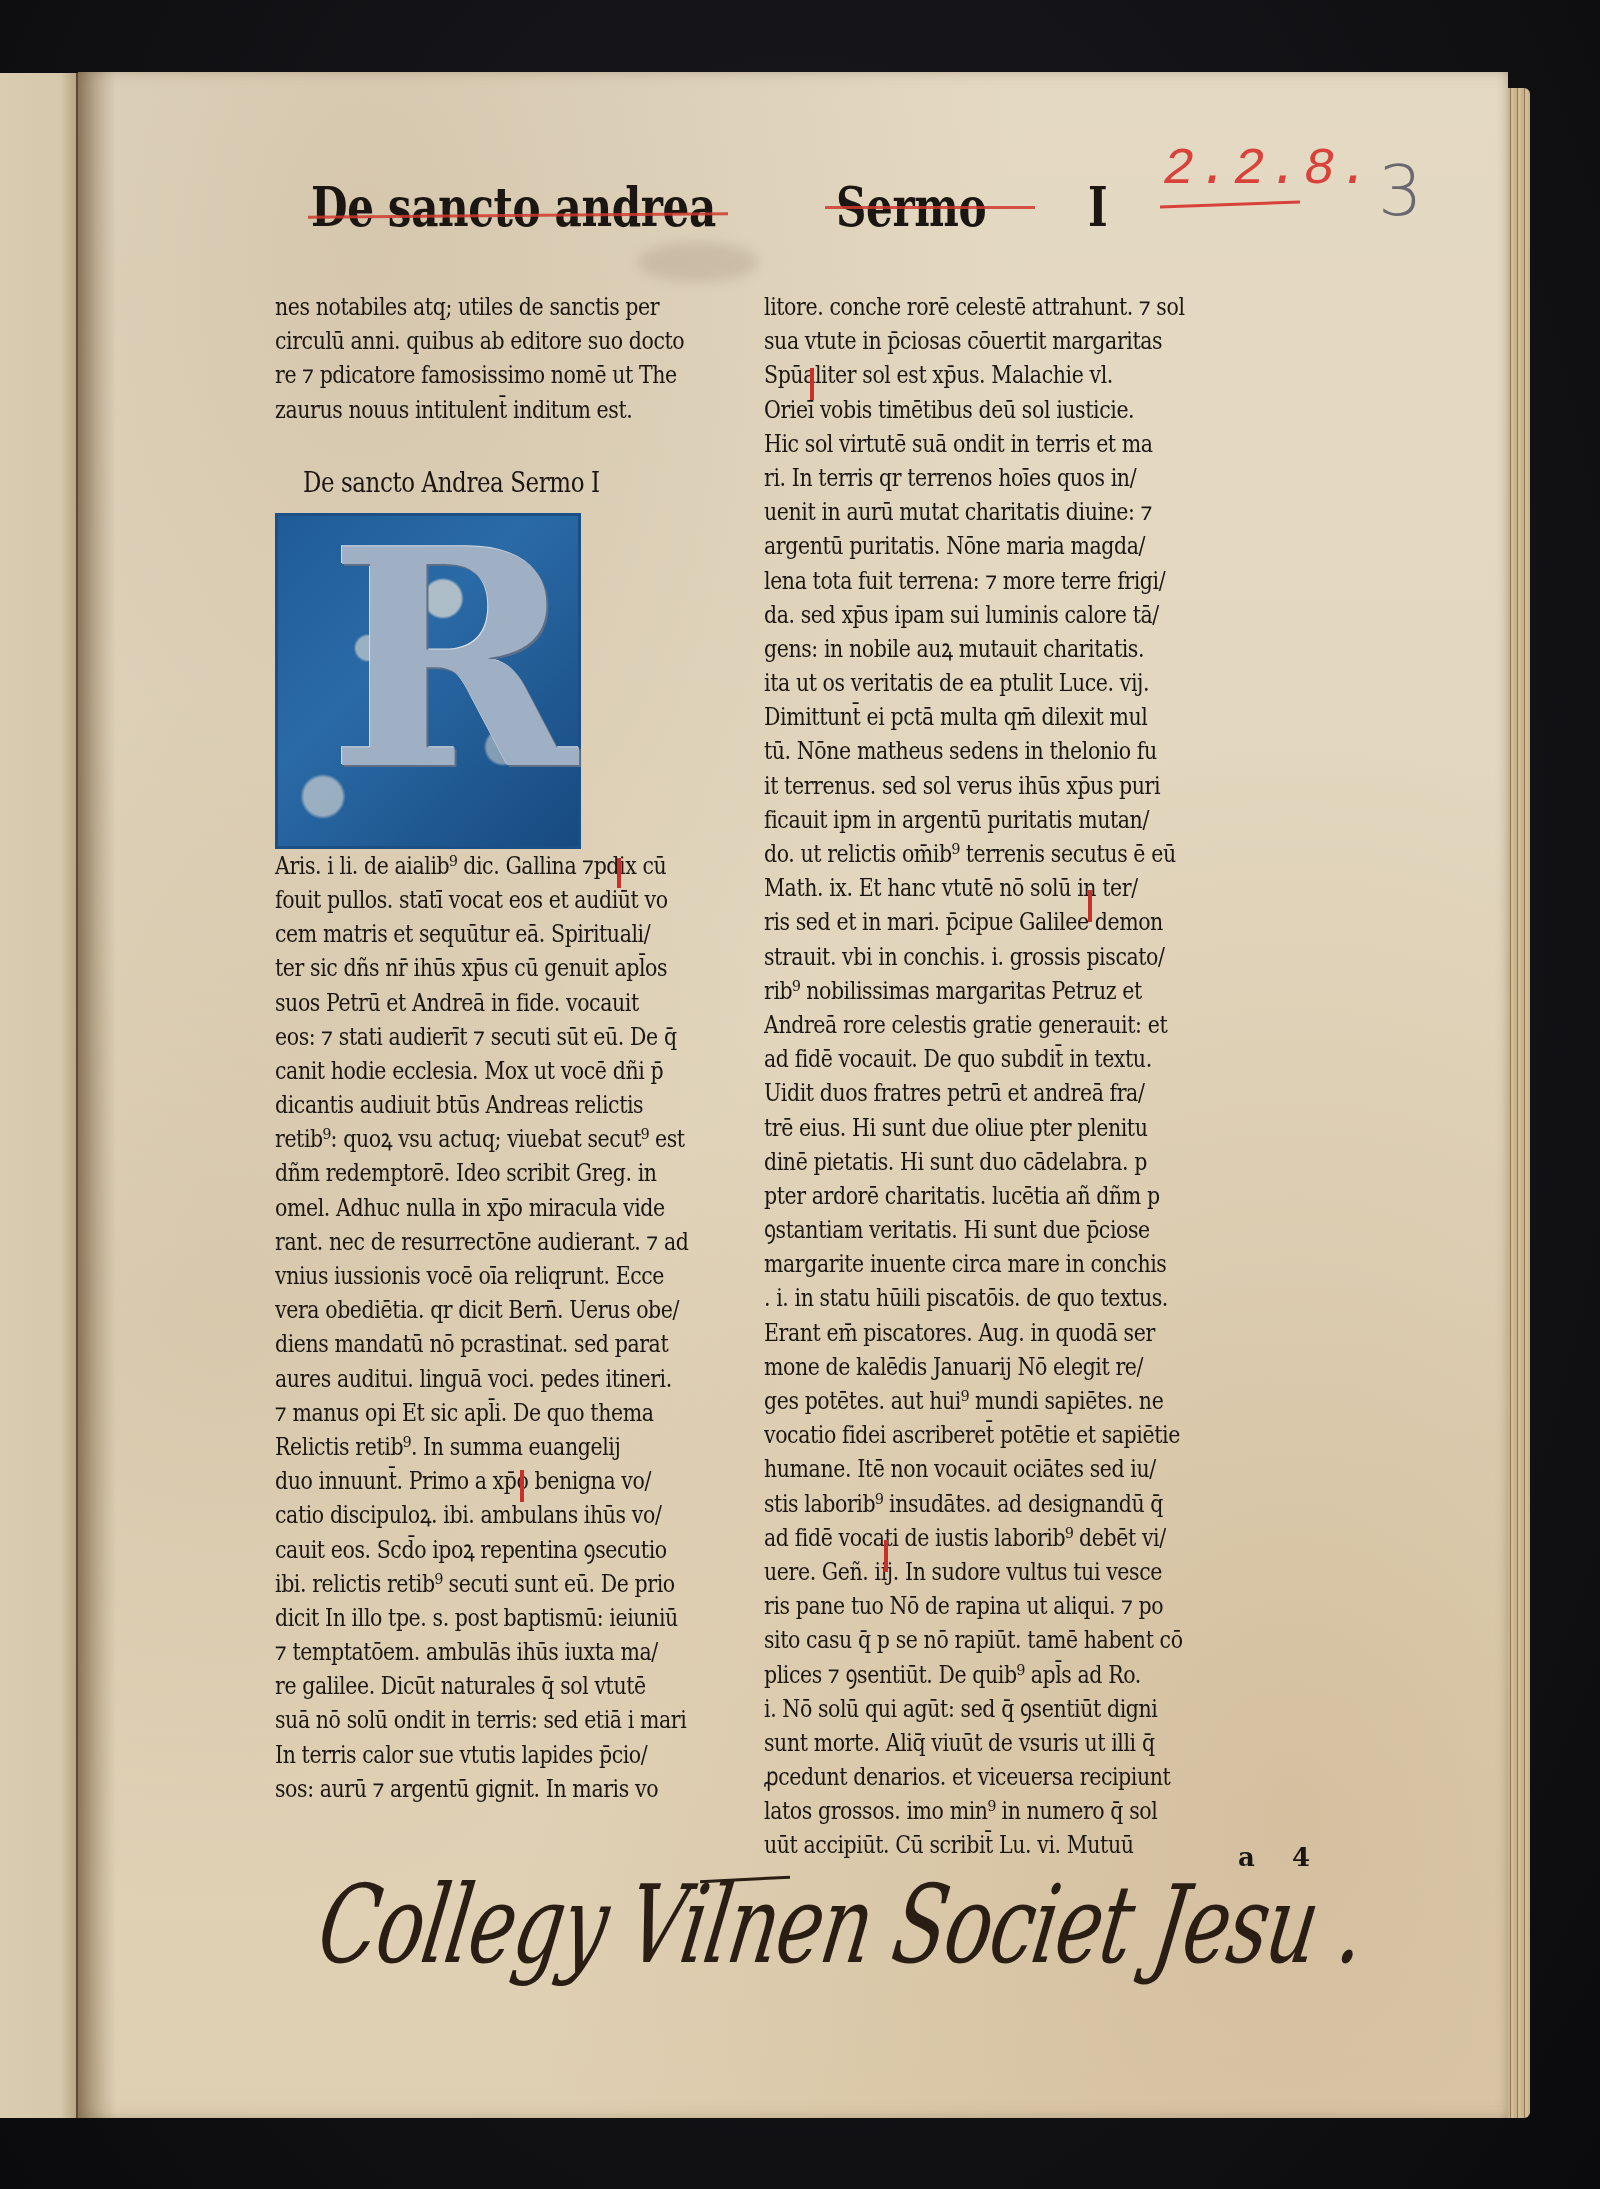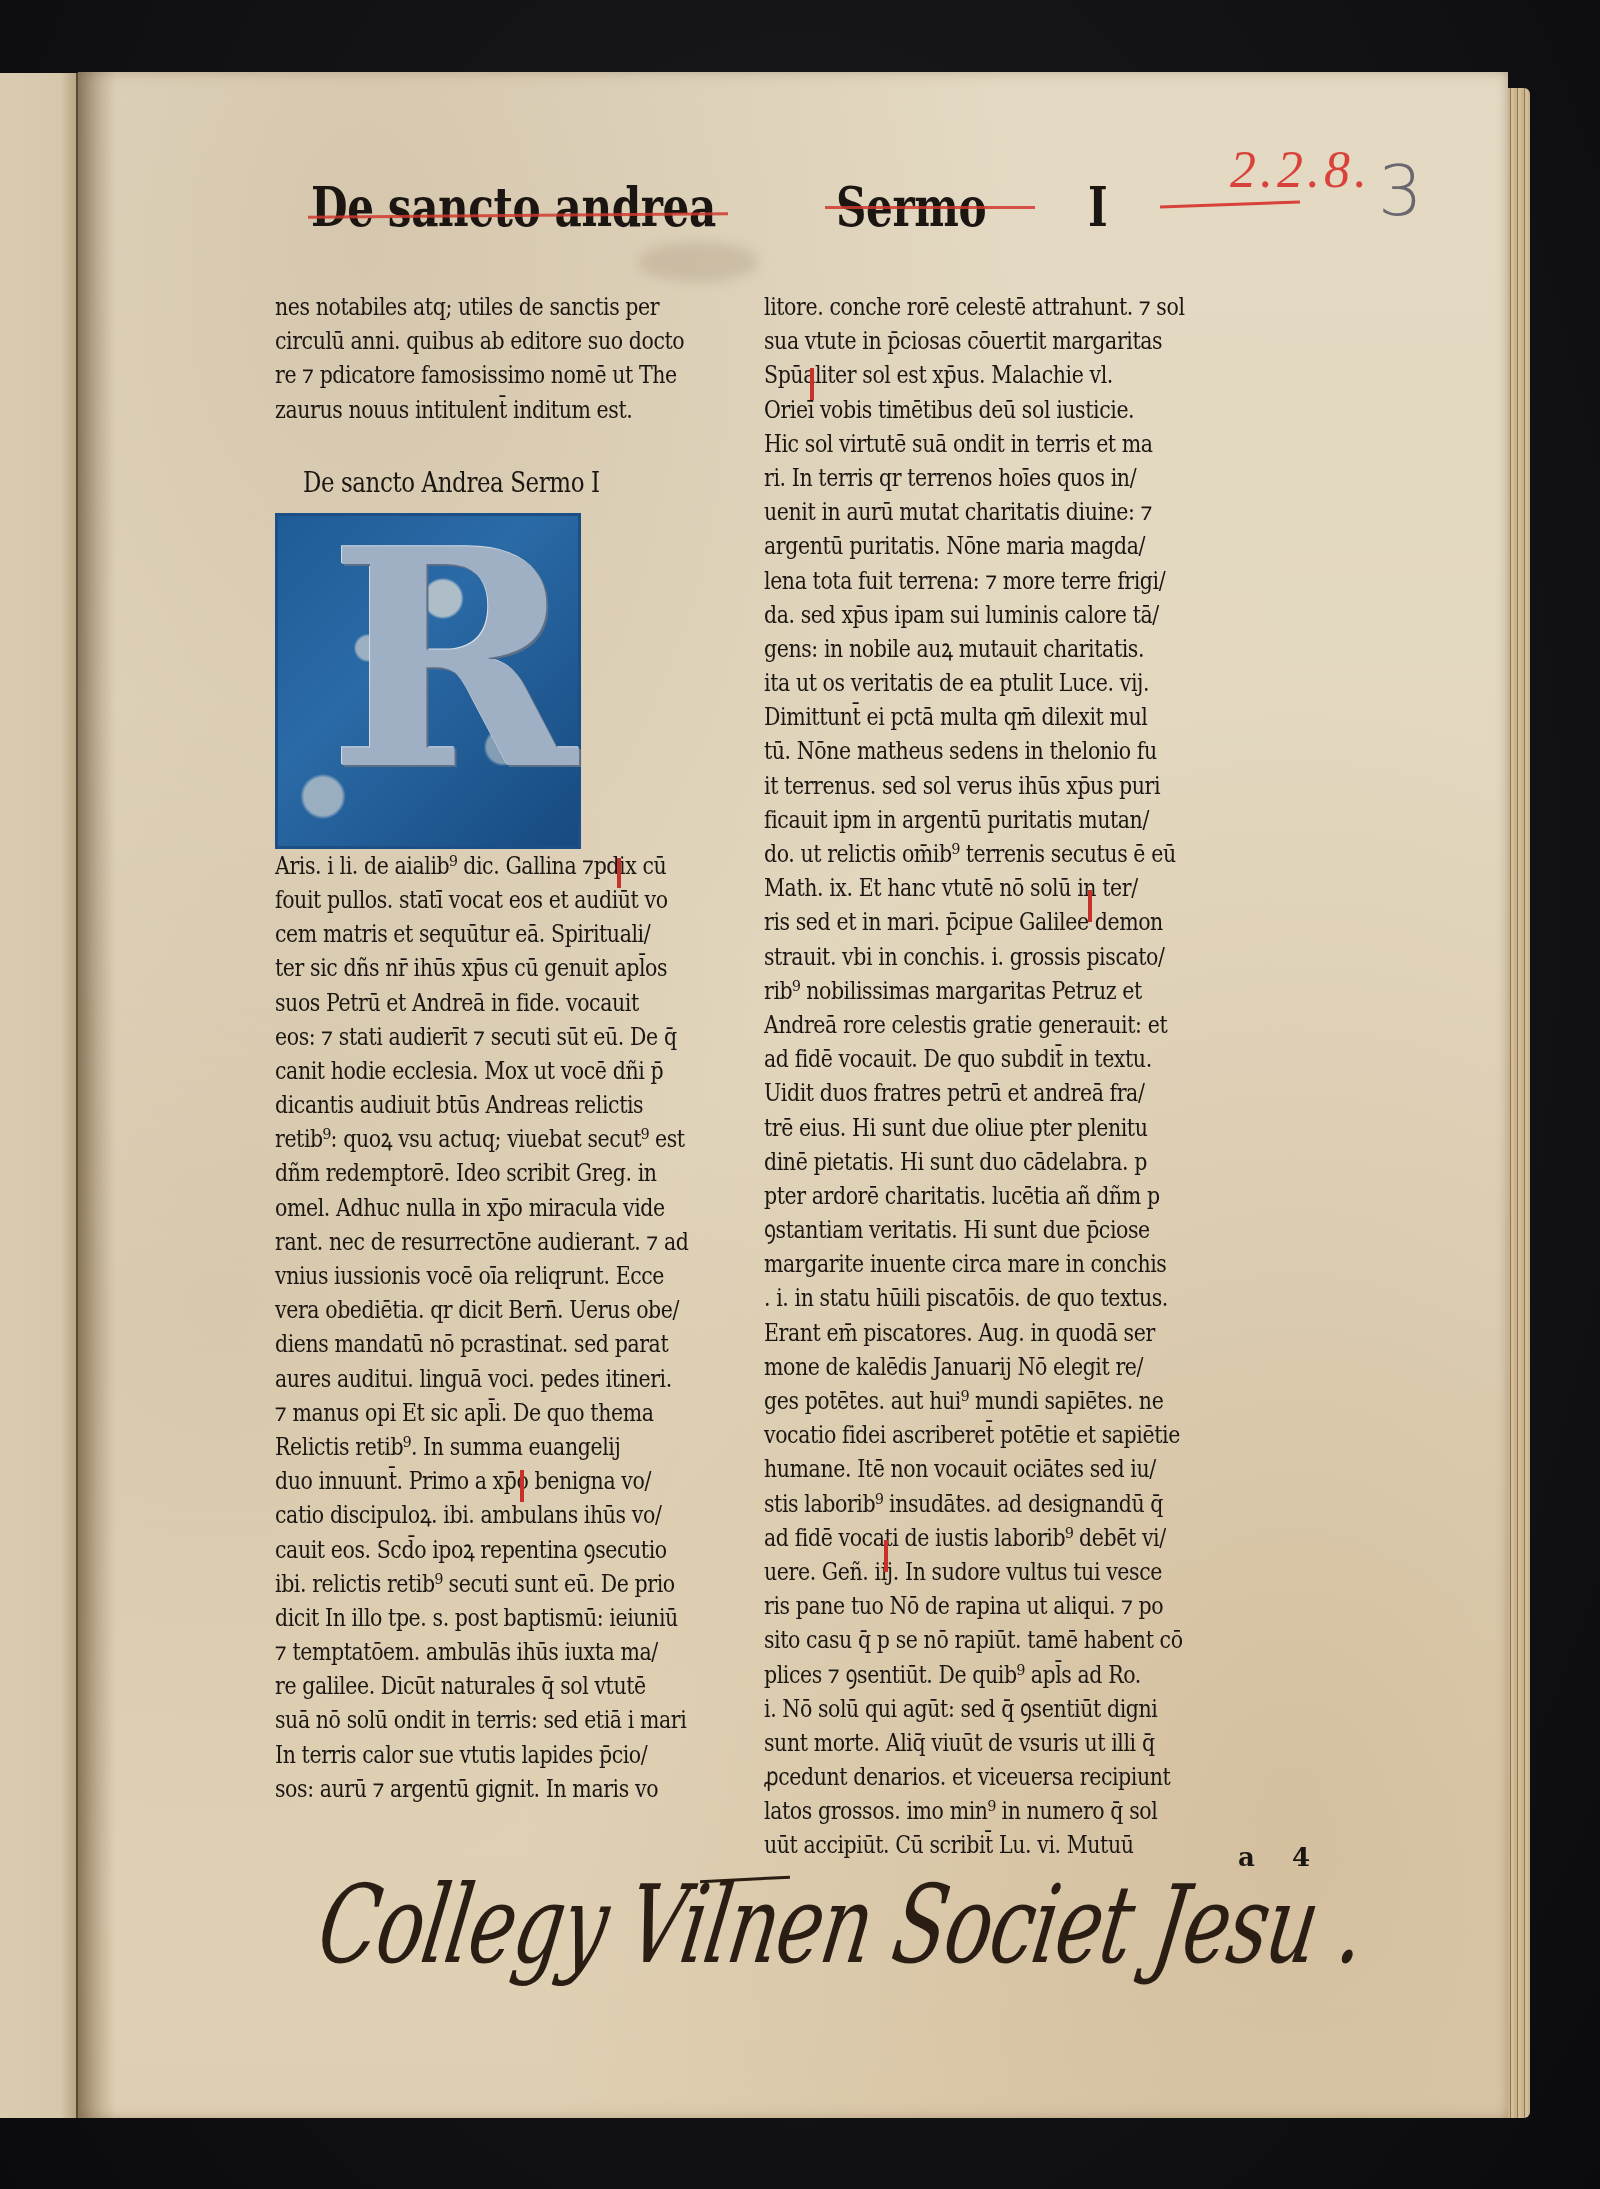--- a/index.html
+++ b/index.html
@@ -20,21 +20,21 @@
          radial-gradient(ellipse at 10% 60%,rgba(160,130,90,.15) 0%,transparent 35%),
          linear-gradient(180deg,#e4d9c3 0%,#e2d6bd 50%,#dfcfb2 100%);
        box-shadow:inset 14px 0 22px -10px rgba(90,65,35,.55), inset -6px 0 12px -6px rgba(90,65,35,.35);}
   .gutter-stain{position:absolute;left:0;top:0;width:38px;height:100%;
        background:linear-gradient(90deg,rgba(95,70,40,.45),rgba(95,70,40,0));}
 
   .gothic{font-family:"DejaVu Serif",serif;color:#1b1612;letter-spacing:-0.5px;}
   .running-title{position:absolute;top:180px;font-size:54px;font-weight:bold;line-height:1;
        transform:scaleX(.78);transform-origin:left top;}
   .rubric-strike{position:absolute;height:3px;background:#d0392e;opacity:.85;}
-  .red-foliation{position:absolute;left:1230px;top:140px;font-family:Liberation Serif, serif;
+  .red-foliation{position:absolute;left:1163px;top:140px;font-family:Liberation Mono, monospace;
        font-style:italic;color:#d8423a;font-size:52px;letter-spacing:4px;}
   .red-underline{position:absolute;left:1160px;top:203px;width:140px;height:3px;background:#d8423a;
        transform:rotate(-2deg);}
   .pencil-num{position:absolute;left:1378px;top:150px;font-family:"DejaVu Sans",sans-serif;
        font-weight:300;font-size:70px;color:#6a6770;}
 
   .col{position:absolute;top:290px;}
   .col-left{left:275px;width:470px;}
   .col-right{left:764px;width:475px;}
   .line{height:34.2px;line-height:34.2px;font-size:25px;white-space:nowrap;overflow:visible;

